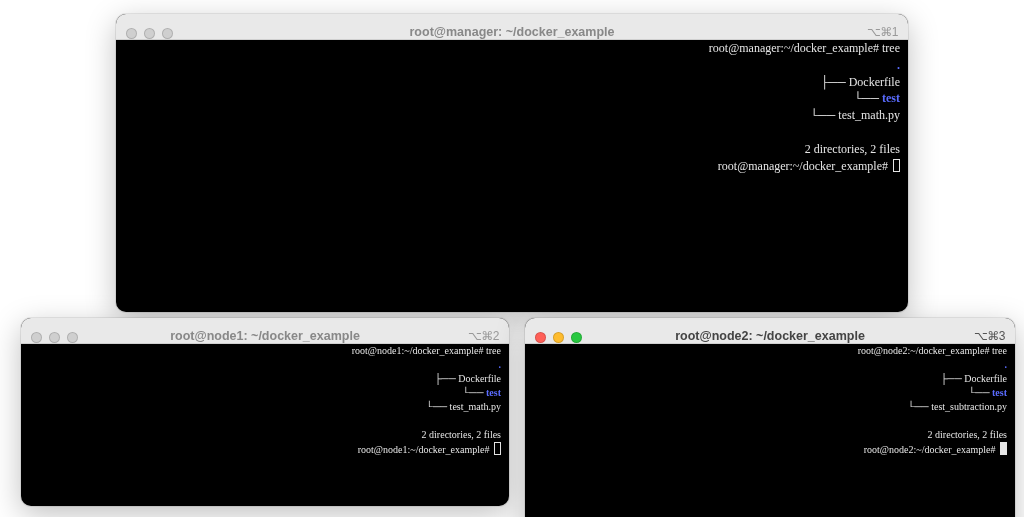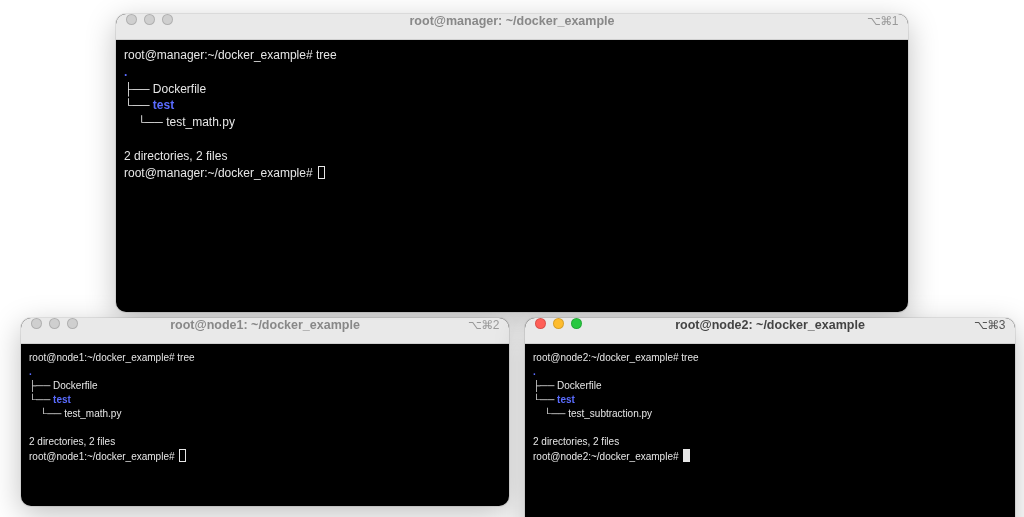--- a/index.html
+++ b/index.html
@@ -15,21 +15,21 @@
       position: absolute;
       border-radius: 10px;
       box-shadow: 0 8px 30px rgba(0,0,0,0.25), 0 0 0 1px rgba(0,0,0,0.08);
       overflow: hidden;
       background: #000;
     }
     .titlebar {
       background: #e9e9e9;
       height: 26px;
       display: flex;
-      align-items: flex-start;
+      align-items: flex-end;
       padding: 0 10px;
       position: relative;
       border-bottom: 1px solid #d0d0d0;
     }
     .traffic {
       display: flex;
       gap: 7px;
       align-items: center;
     }
     .dot {
@@ -57,25 +57,26 @@
       margin-left: auto;
       font-family: -apple-system, BlinkMacSystemFont, "Segoe UI", sans-serif;
       font-size: 12px;
       color: #999;
       letter-spacing: -0.5px;
     }
     .window-focused .pane-id { color: #555; }
     .term {
       background: #000;
       color: #e6e6e6;
-      font-family: Liberation Sans, sans-serif;
+      font-family: Liberation Serif, serif;
       font-size: 12px;
       line-height: 1.4;
-      padding: 7px 8px;
+      padding: 0 8px;
       white-space: pre;
+      text-align: right;
     }
     .blue { color: #5a6cff; font-weight: bold; }
     .cursor {
       display: inline-block;
       width: 7px;
       height: 13px;
       border: 1px solid #e6e6e6;
       vertical-align: -2px;
       margin-left: 2px;
     }

